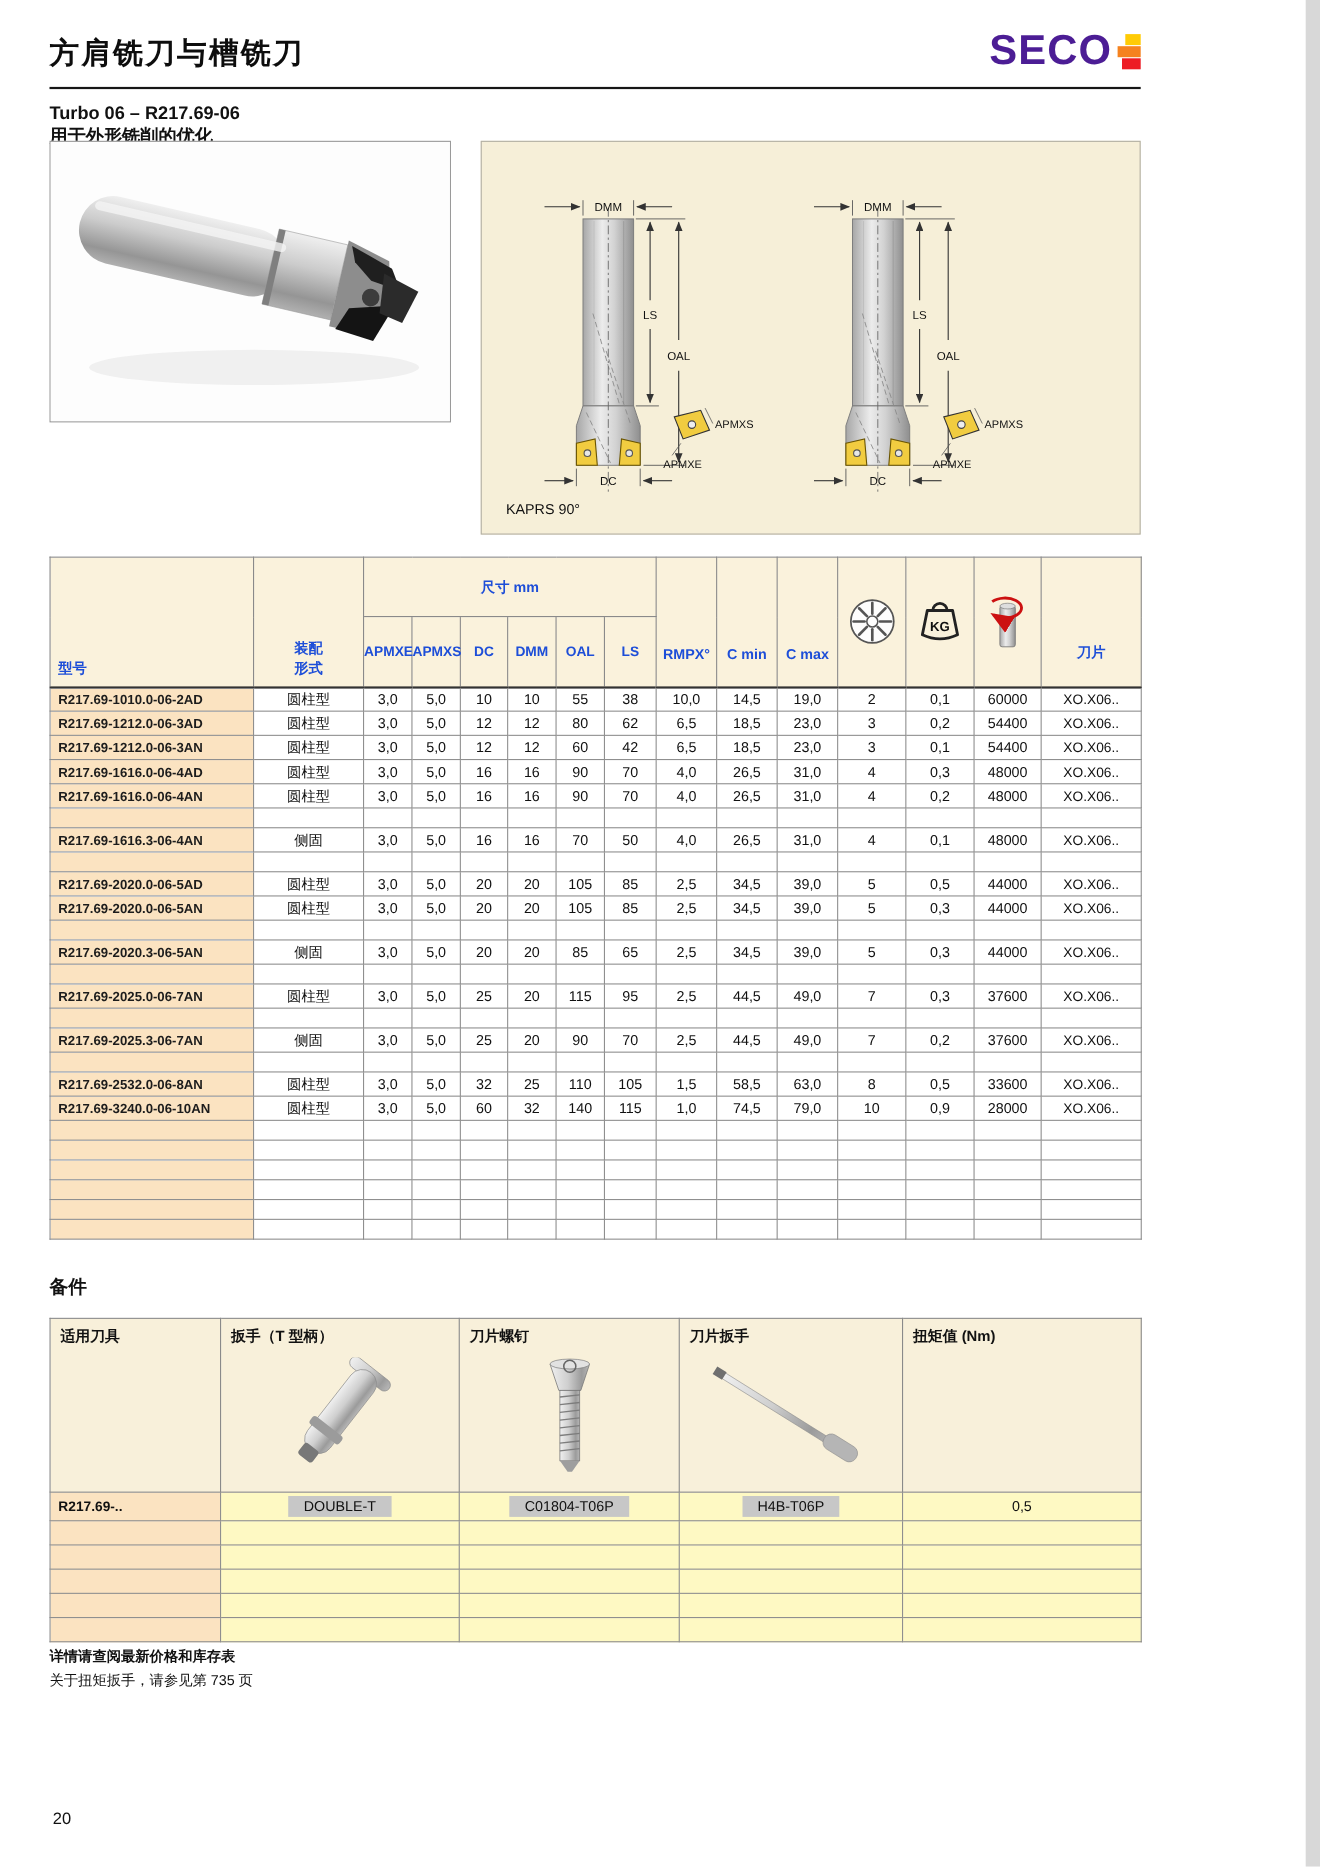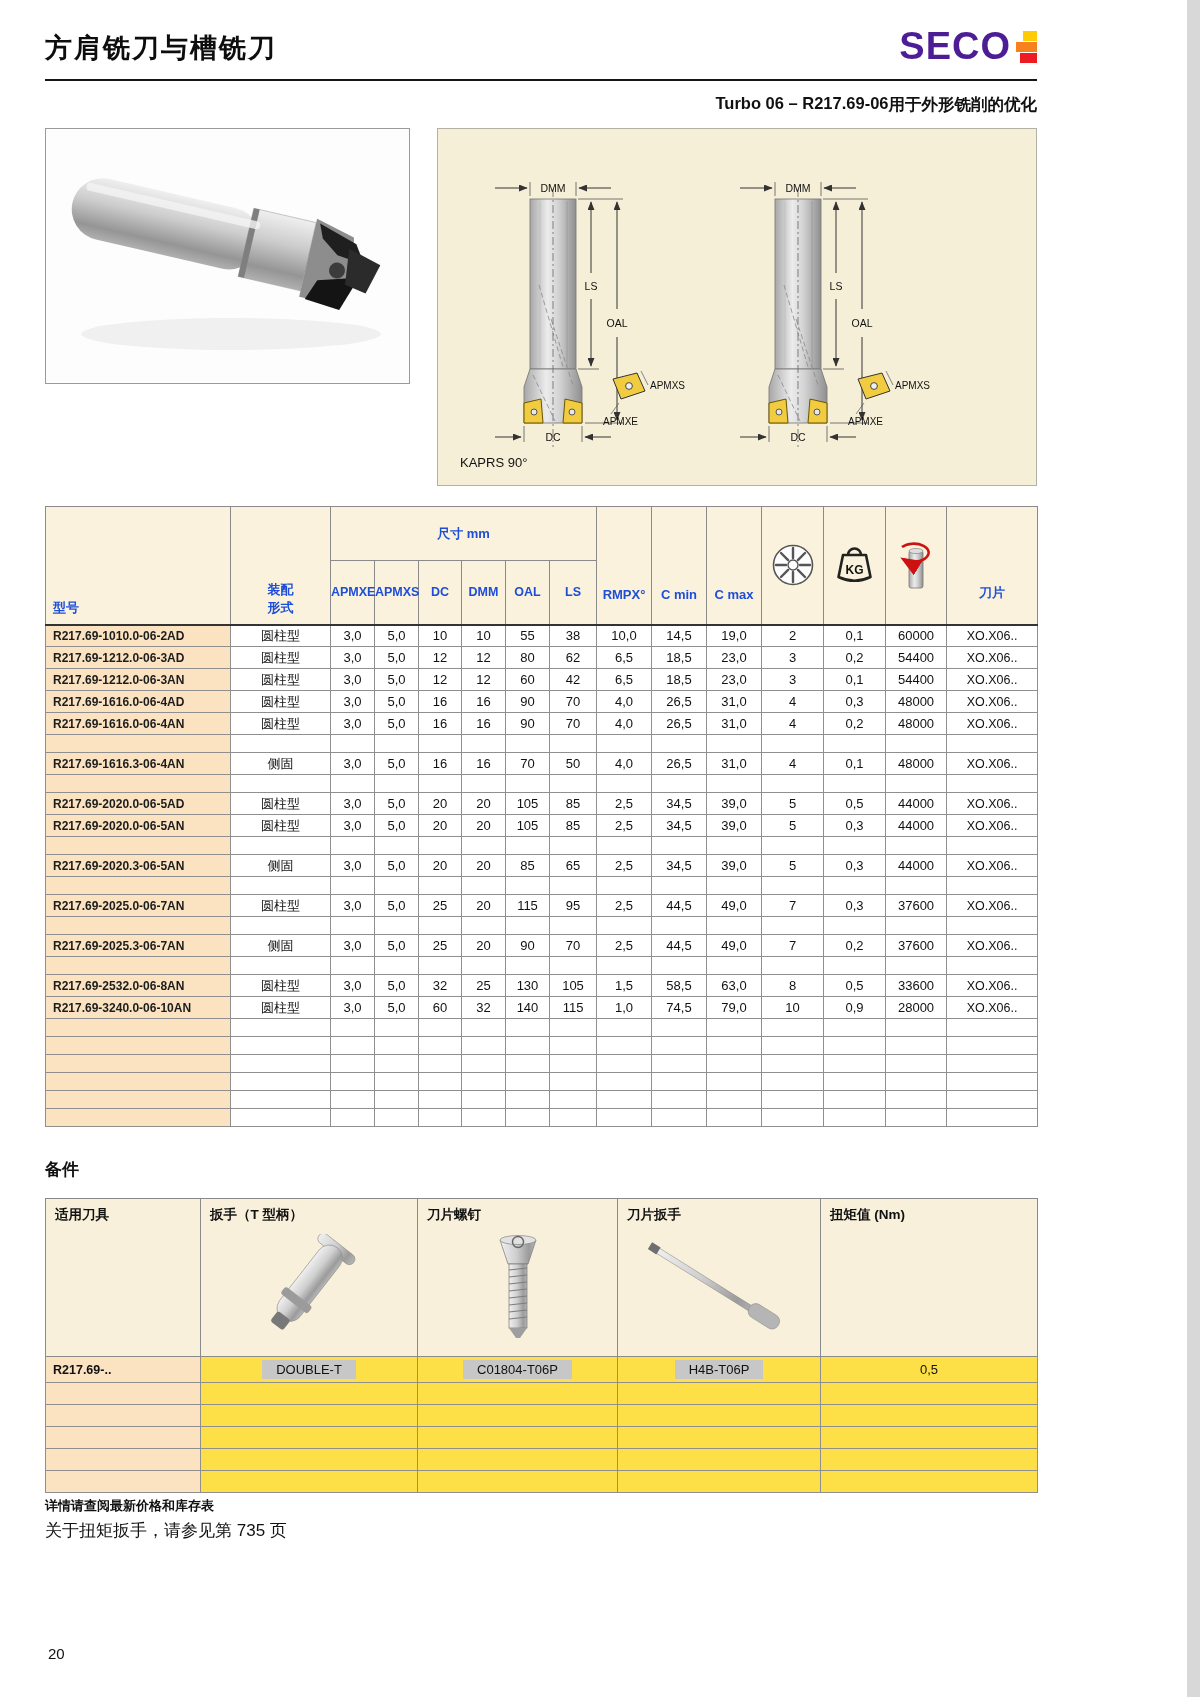--- a/index.html
+++ b/index.html
@@ -18,21 +18,21 @@
     font-size:27px; font-weight:bold; letter-spacing:2px; color:#0d0d0d;
   }
   .logo { position:absolute; top:28px; right:0; display:flex; align-items:flex-start; }
   .logo-text { font-size:38px; font-weight:bold; color:#4c1d95; line-height:0.95; letter-spacing:1px; }
   .logo-flag { display:flex; flex-direction:column; margin-left:5px; margin-top:3px; }
   .sq { height:10px; margin-bottom:1px; display:block; }
   .sq-y { background:#ffcb05; width:14px; align-self:flex-end; }
   .sq-o { background:#f5821f; width:21px; }
   .sq-r { background:#ed1c24; width:17px; align-self:flex-end; }
   .rule { position:absolute; top:79px; left:0; width:992px; height:2px; background:#161616; }
-  .subheader { position:absolute; top:94px; left:0; width:992px; display:flex; justify-content:flex-end; }
+  .subheader { position:absolute; top:94px; left:0; width:992px; display:flex; justify-content:center;flex-direction:column; }
   .subheader span { font-size:16.5px; font-weight:bold; }
 
   
   .photo-box { position:absolute; top:128px; left:0; width:365px; height:256px; border:1px solid #9a9a9a; background:#fff; }
   .photo-box svg { width:100%; height:100%; display:block; }
 
   
   .notes { position:absolute; top:400px; left:2px; list-style:none; }
   .notes li { font-size:13.5px; line-height:21px; }
   .notes li::before { content:"●"; font-size:8px; vertical-align:2px; margin-right:9px; }
@@ -75,30 +75,30 @@
   
   .spares-title { position:absolute; top:1158px; left:0; font-size:17px; font-weight:bold; }
   .spares-table {
     position:absolute; top:1198px; left:0; width:992px;
     border-collapse:collapse; table-layout:fixed; border:1px solid #6e6e6e;
   }
   .spares-table th {
     border:1px solid #8a8a8a; background:#f8f0da; height:152px;
     text-align:left; vertical-align:top; padding:7px 9px; font-size:13.5px; font-weight:bold;margin-top:40px;
   }
-  .spares-table td { border:1px solid #8f8f8f; height:26px; text-align:center; font-size:13px; background:#fde047; }
+  .spares-table td { border:1px solid #8f8f8f; height:26px; text-align:center; font-size:13px; background:#fef9c3; }
   .spares-table td.sc0 { background:#fbe3c1; font-weight:bold; text-align:left; padding-left:7px; font-size:12.5px; }
   .spares-table tr.sp-empty td { height:22px; }
   .hl { background:#c7c7c7; padding:2px 14px; display:inline-block; }
   .img-wrap { text-align:center; margin-top:10px; }
   .img-wrap svg { display:inline-block; }
 
   
   .footer-bold { position:absolute; top:1497px; left:0; font-size:13px; font-weight:bold; }
-  .footer-note { position:absolute; top:1519px; left:0; font-size:17px;text-align:center; }
+  .footer-note { position:absolute; top:1519px; left:0; font-size:13px;text-align:center; }
   .page-num { position:absolute; top:1645px; left:3px; font-size:15px; }
 
   .defs-holder { position:absolute; width:0; height:0; overflow:hidden; }
 </style>
 </head>
 <body>
 
 <svg class="defs-holder" aria-hidden="true">
   <defs>
     <linearGradient id="gShank" x1="0" y1="0" x2="1" y2="0">
@@ -577,21 +577,21 @@
           <td class="c13"></td>
           <td class="c14"></td>
         </tr>
         <tr class="data-row">
           <td class="c0">R217.69-2532.0-06-8AN</td>
           <td class="c1">圆柱型</td>
           <td class="c2">3,0</td>
           <td class="c3">5,0</td>
           <td class="c4">32</td>
           <td class="c5">25</td>
-          <td class="c6">130</td>
+          <td class="c6">110</td>
           <td class="c7">105</td>
           <td class="c8">1,5</td>
           <td class="c9">58,5</td>
           <td class="c10">63,0</td>
           <td class="c11">8</td>
           <td class="c12">0,5</td>
           <td class="c13">33600</td>
           <td class="c14">XO.X06..</td>
         </tr>
         <tr class="data-row">

